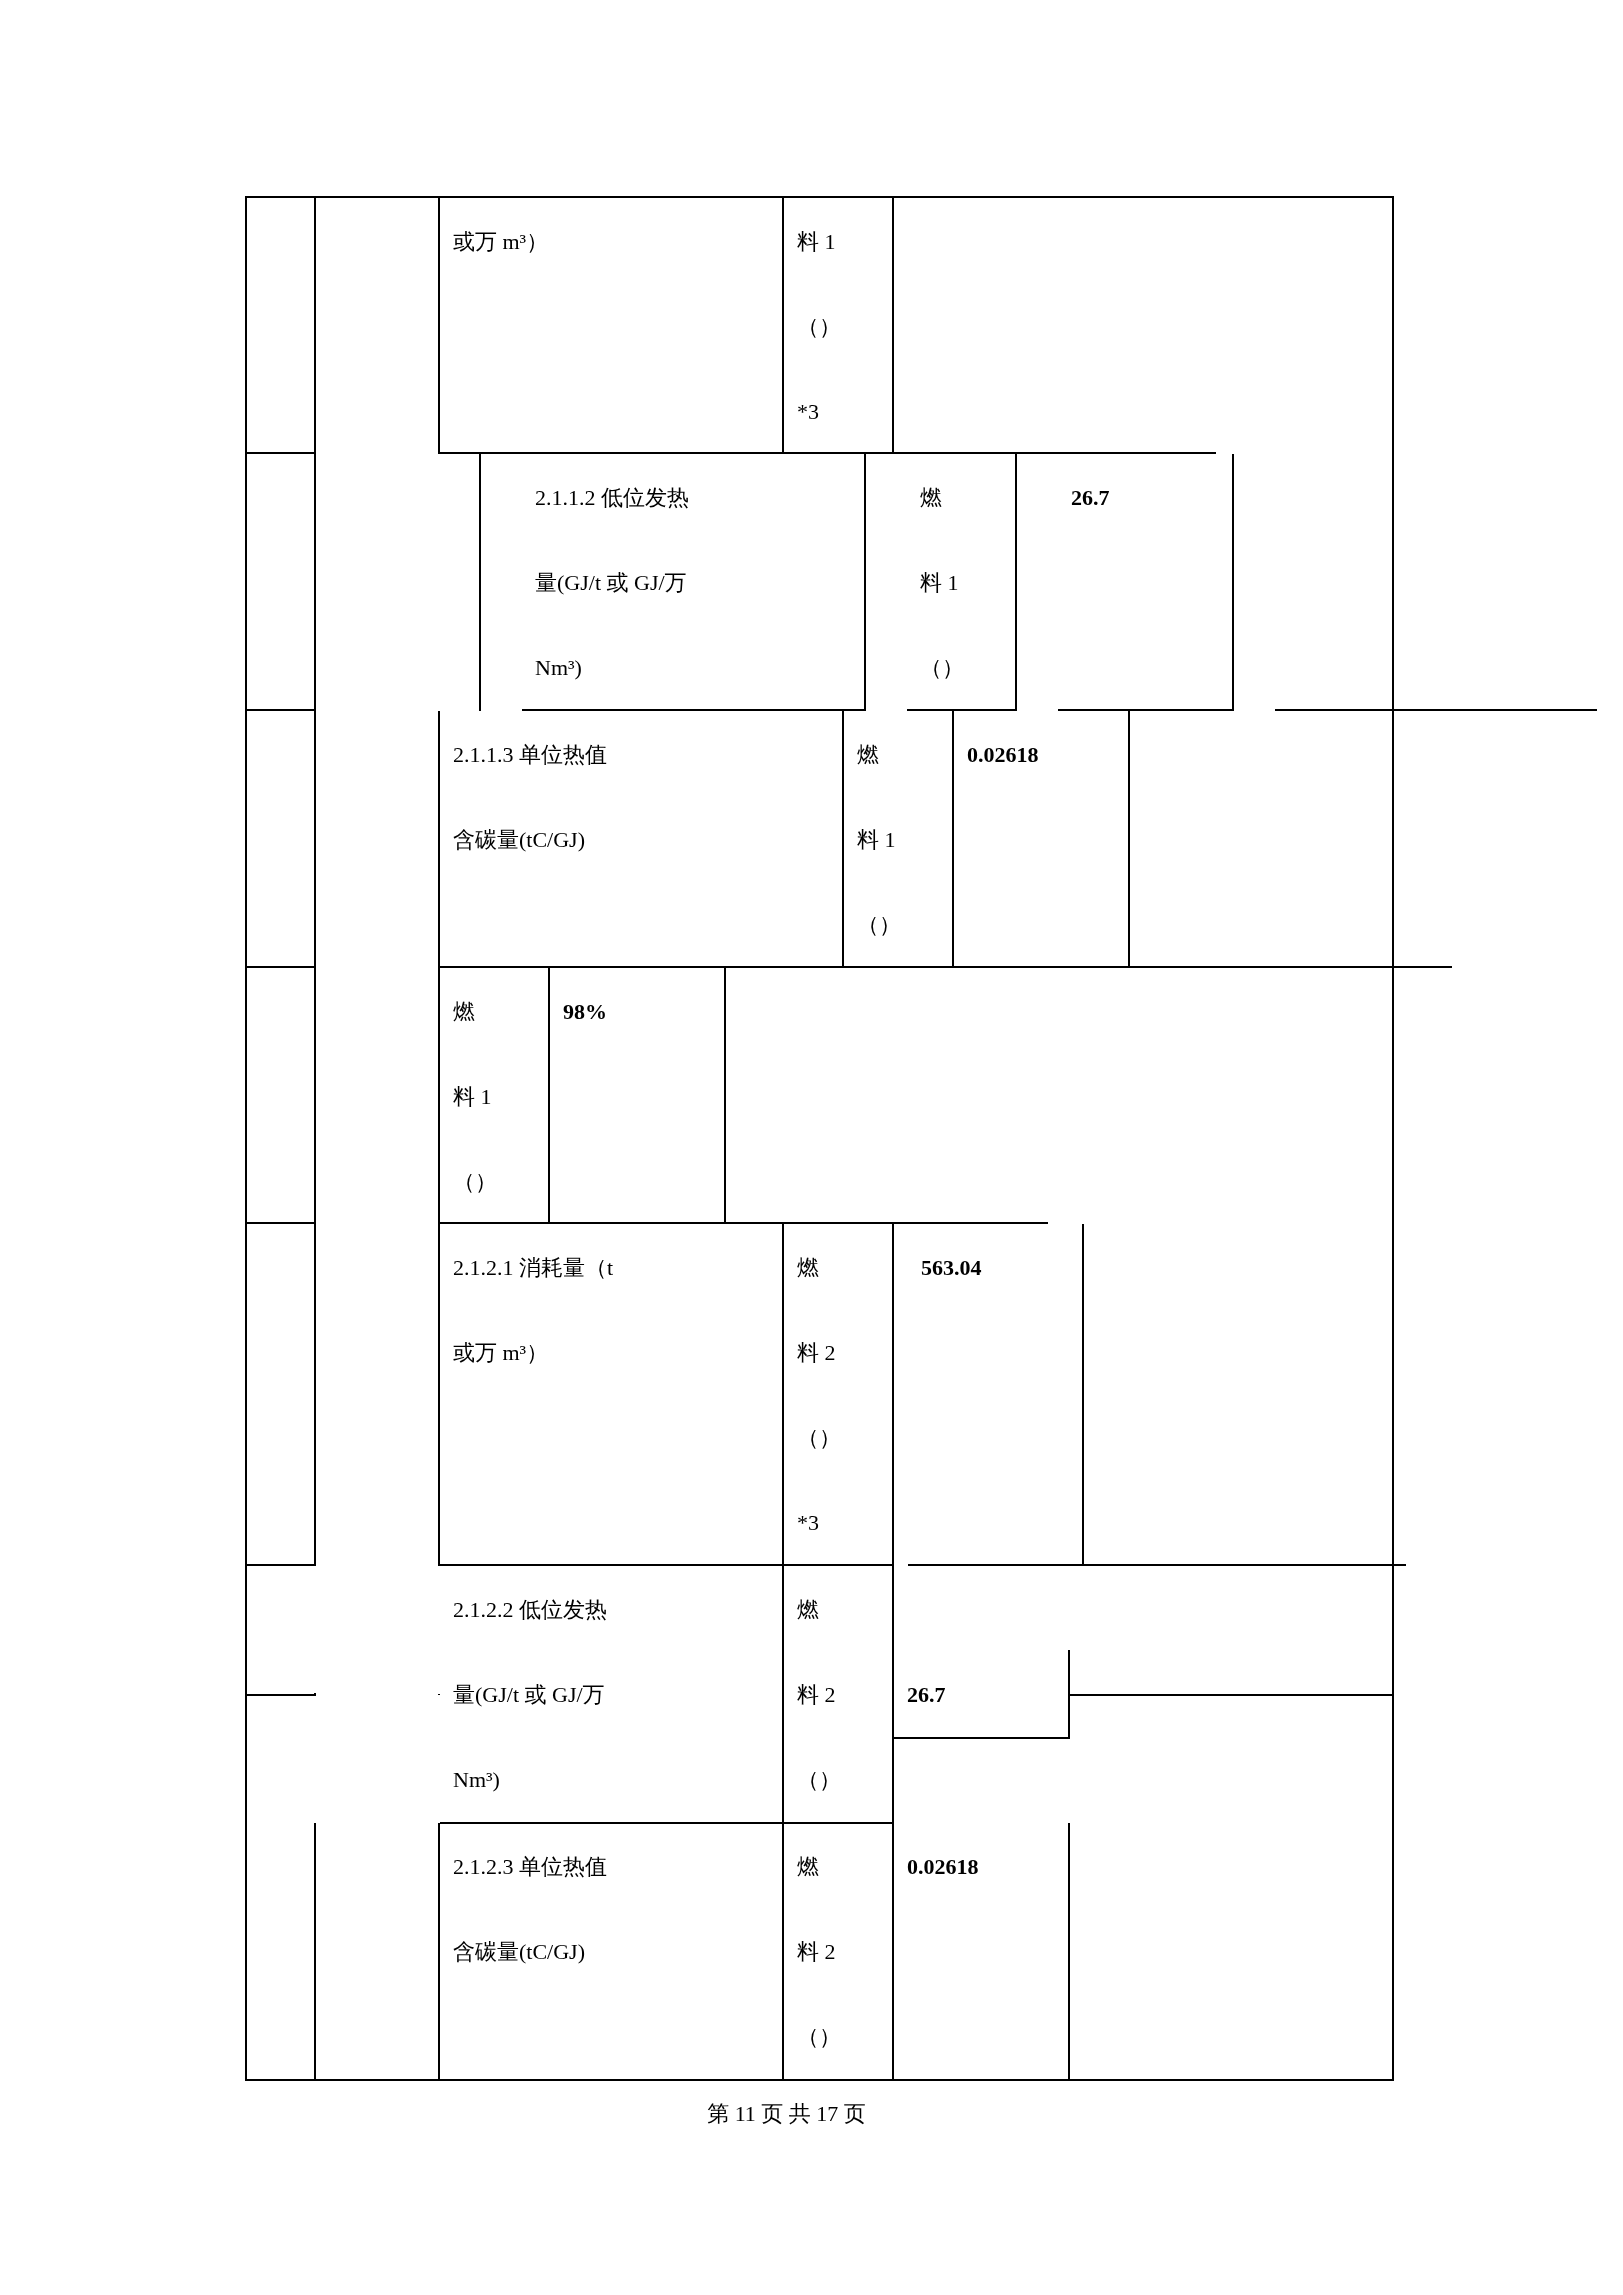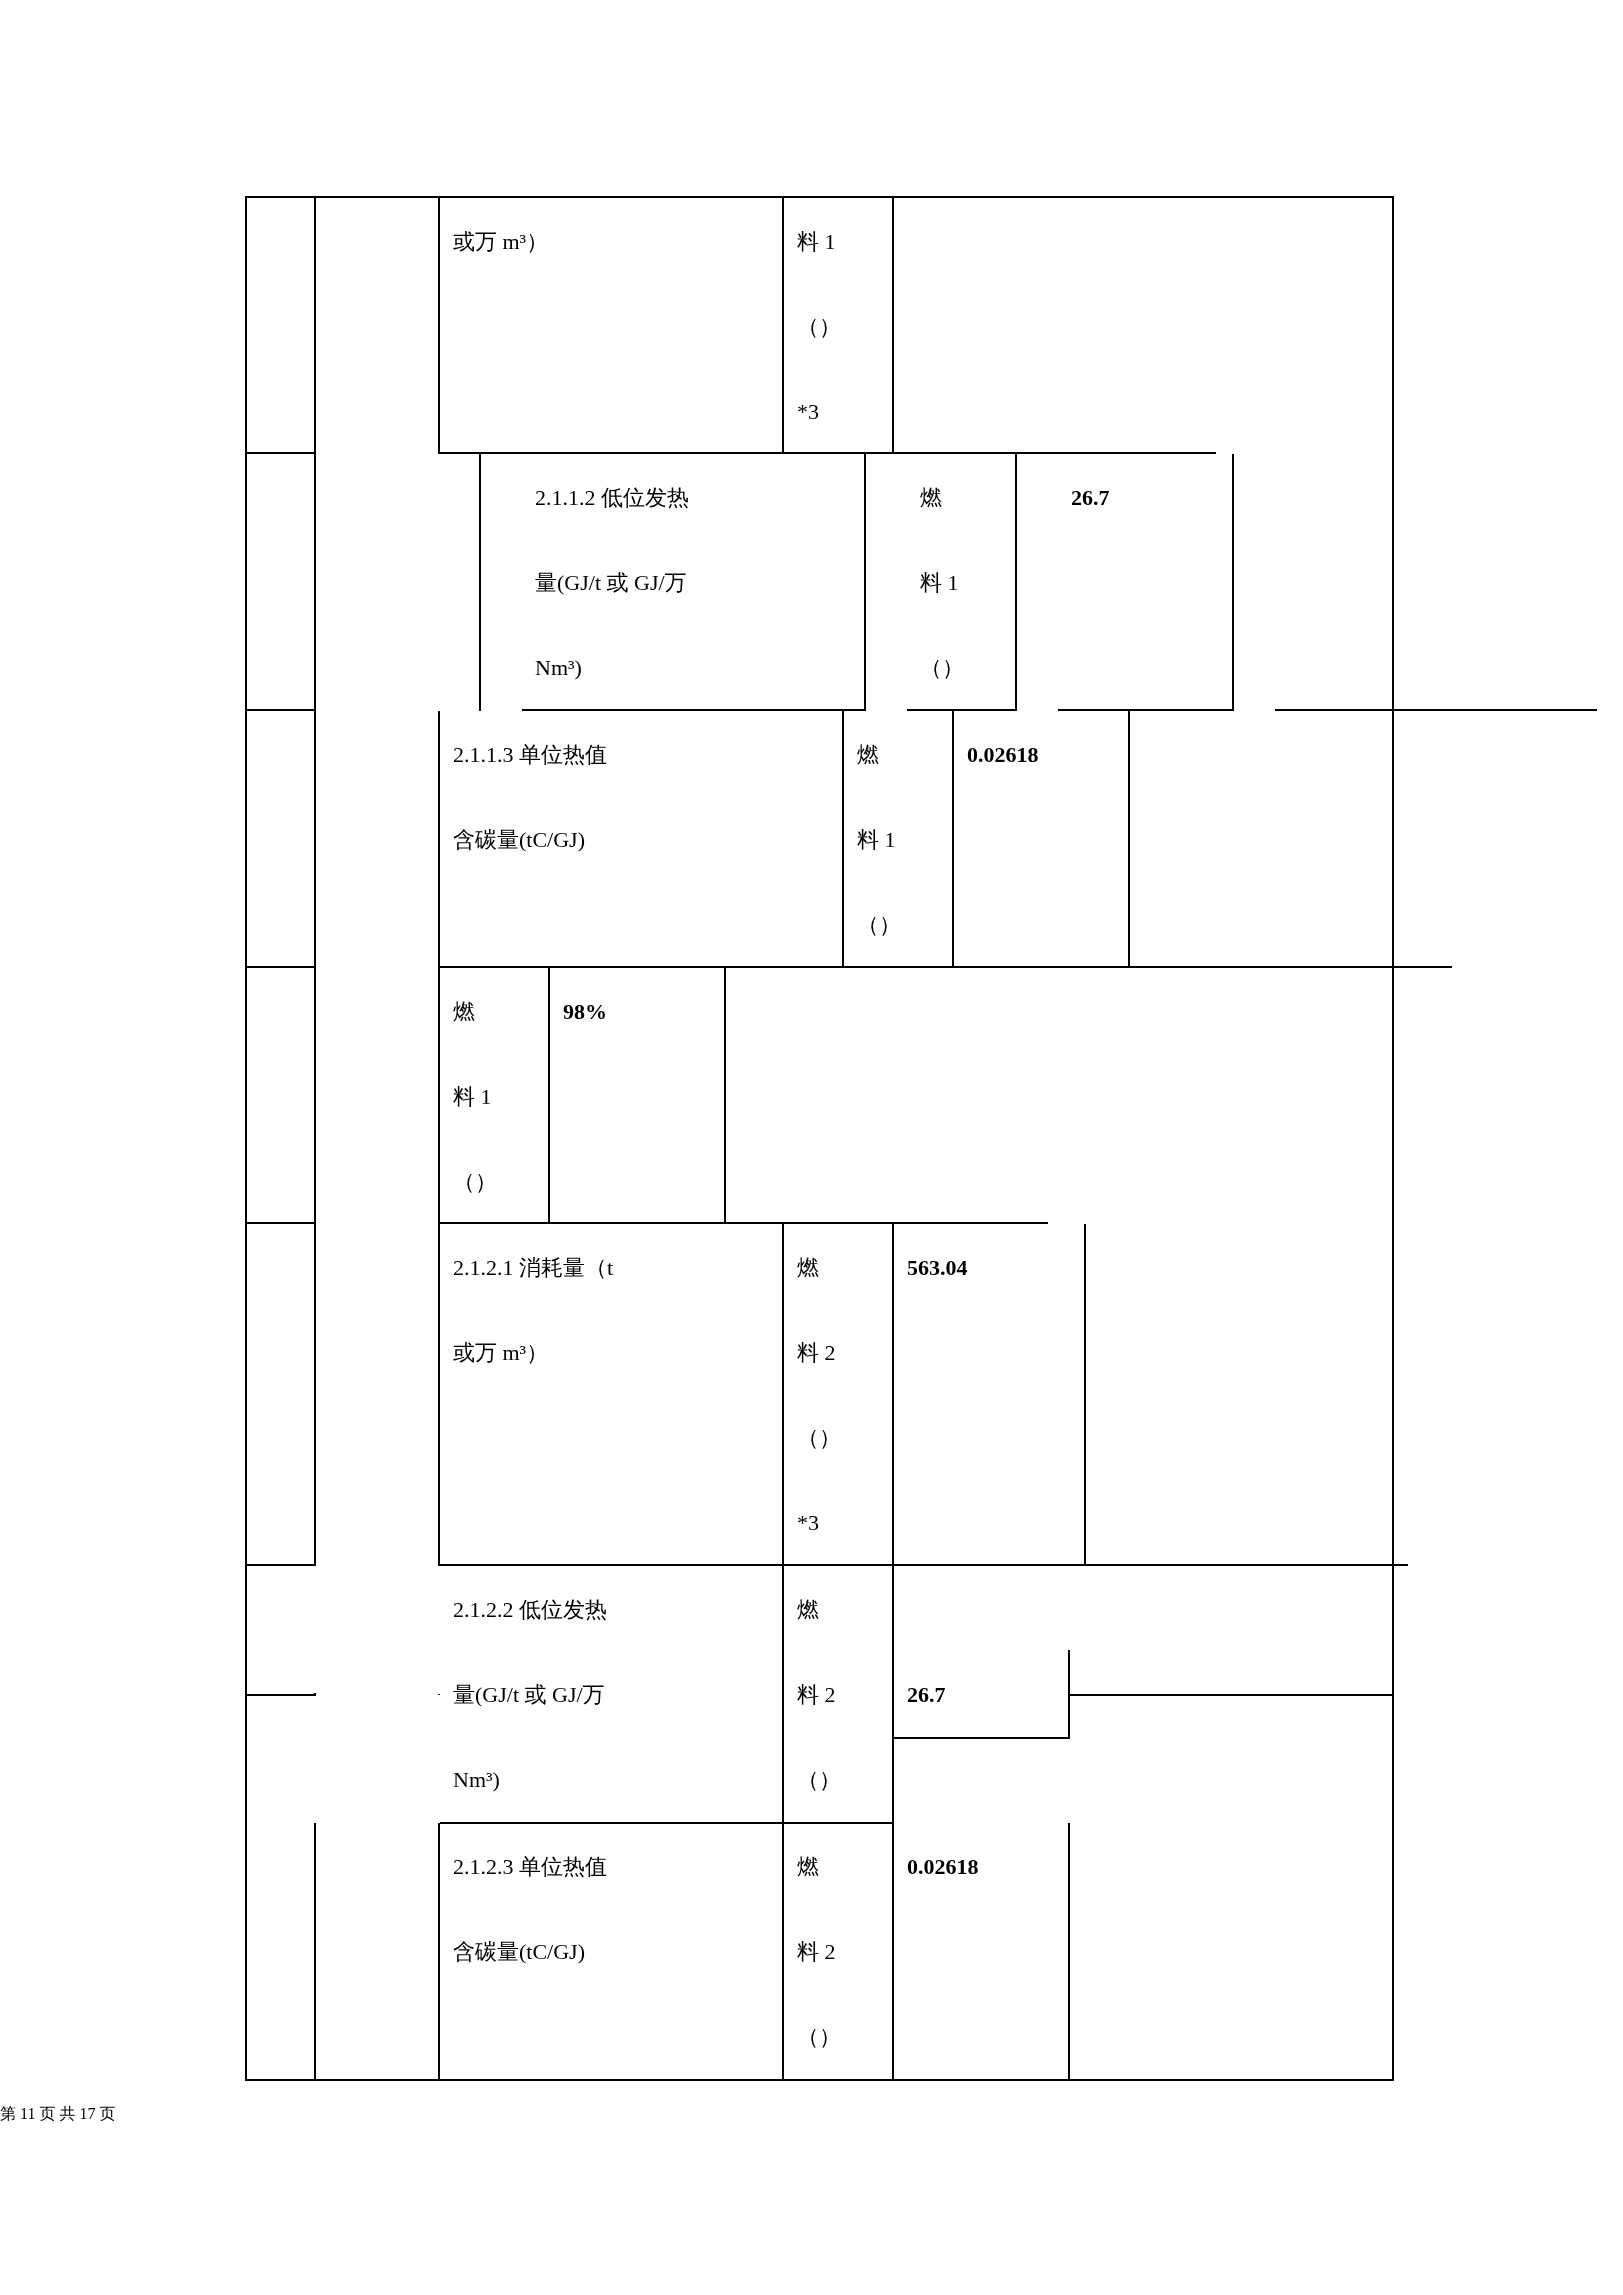--- a/index.html
+++ b/index.html
@@ -34,21 +34,22 @@
   .line {
     height:85px; line-height:85px;
     font-size:22px;
     white-space:nowrap;
   }
   .line.small { font-size:22px; }
   .line.bold  { font-weight:bold; }
   .footer {
     position:absolute;
     top:2098px; left:0; width:1573px;
-    font-size:16px; line-height:31px;
+    text-align:center;
+    font-size:22px; line-height:31px;
     white-space:pre;
   }
 </style>
 </head>
 <body>
 
 <div class="page">
   <div class="doc-table">
       <div class="t-row" style="height: 256px;">
         <div class="t-cell col-a" style="width: 69px;"></div>
@@ -117,21 +118,21 @@
         <div class="t-cell col-c" style="width: 344px;">
           <div class="line">2.1.2.1 消耗量（t</div>
           <div class="line">或万 m³）</div>
         </div>
         <div class="t-cell col-d" style="width: 110px;">
           <div class="line">燃</div>
           <div class="line">料 2</div>
           <div class="line">（）</div>
           <div class="line small">*3</div>
         </div>
-        <div class="t-cell col-e" style="width: 192px;">
+        <div class="t-cell col-e" style="width: 176px; margin-left: 14px;">
           <div class="line bold">563.04</div>
         </div>
         <div class="t-cell col-f" style="width: 322px;"></div>
       </div>
       <div class="t-row" style="height: 257px; align-items: center;">
         <div class="t-cell col-a" style="width: 69px;"></div>
         <div class="t-cell col-b" style="width: 124px;"></div>
         <div class="t-cell col-c" style="width: 344px;">
           <div class="line">2.1.2.2 低位发热</div>
           <div class="line">量(GJ/t 或 GJ/万</div>

